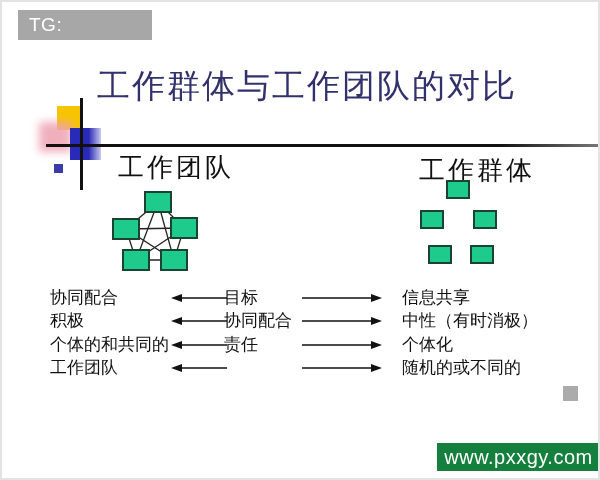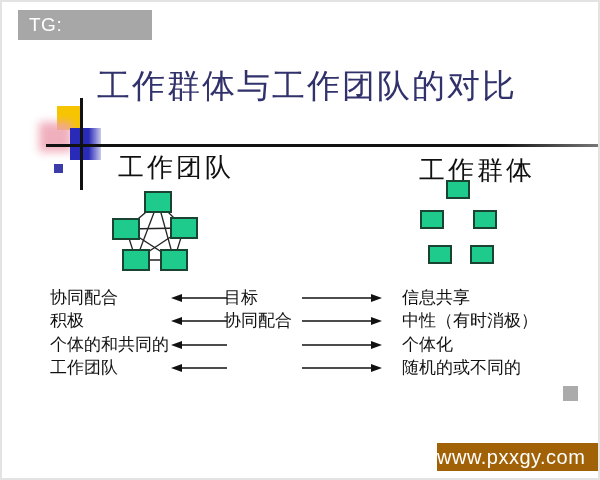--- a/index.html
+++ b/index.html
@@ -49,21 +49,21 @@
   .crow{position:absolute;left:0;width:600px;height:22px;font-size:17px;line-height:22px;}
   .rl{position:absolute;left:48px;white-space:nowrap;}
   .rc{position:absolute;left:222px;width:80px;text-align:left;white-space:nowrap;}
   .rr{position:absolute;left:400px;white-space:nowrap;text-align:right;}
   .arr{position:absolute;top:5px;}
   .arr-left{left:167px;}
   .arr-right{left:298px;}
   
   .watermark{
     position:absolute;left:435px;top:441px;width:163px;height:28px;
-    background:#a16207;color:#ffffff;text-align:left;
+    background:#15803d;color:#ffffff;text-align:center;
     font-family:"Liberation Sans","DejaVu Sans",sans-serif;
     font-size:20px;line-height:28px;letter-spacing:0.5px;
   }
 </style>
 </head>
 <body>
 
 <div class="stage">
 
   <div class="badge">TG: MYYJJPP</div>
@@ -136,20 +136,21 @@
     </svg>
     <div class="rr">中性（有时消极）</div>
   </div>
 
   <div class="crow" style="top:332px">
     <div class="rl">个体的和共同的</div>
     <svg class="arr arr-left" width="62" height="12">
       <line x1="58" y1="6" x2="11" y2="6" stroke="#111" stroke-width="1.5"></line>
       <polygon points="2,6 13,2 13,10" fill="#111"></polygon>
     </svg>
+    <div class="rc">责任</div>
     <svg class="arr arr-right" width="84" height="12">
       <line x1="2" y1="6" x2="73" y2="6" stroke="#111" stroke-width="1.5"></line>
       <polygon points="82,6 71,2 71,10" fill="#111"></polygon>
     </svg>
     <div class="rr">个体化</div>
   </div>
 
   <div class="crow" style="top:355px">
     <div class="rl">工作团队</div>
     <svg class="arr arr-left" width="62" height="12">

